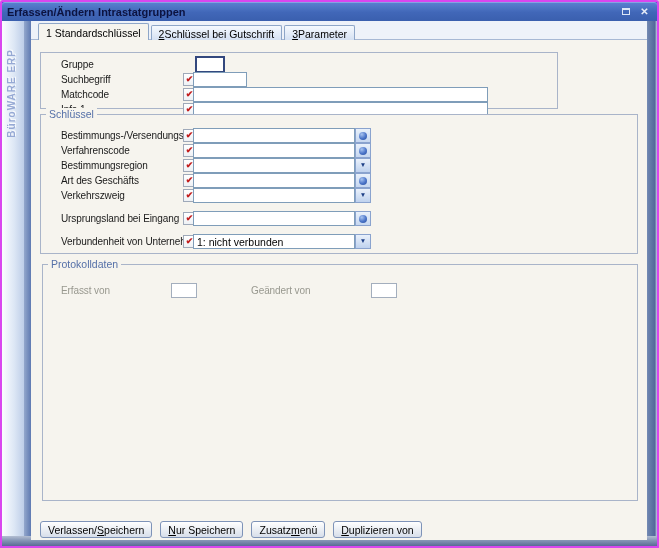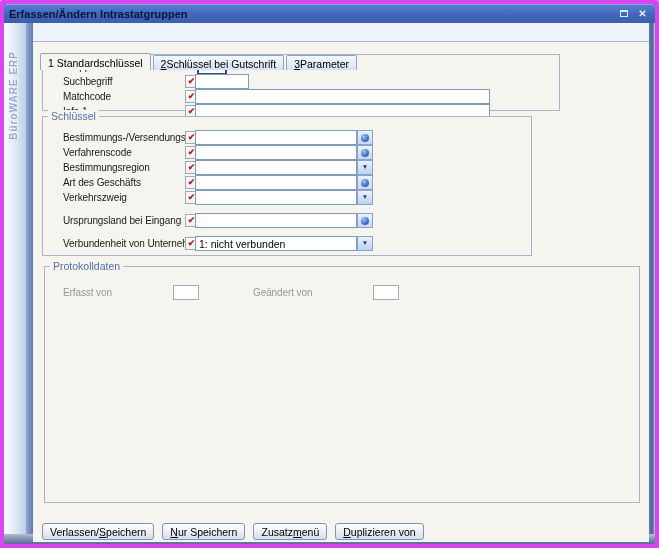--- a/index.html
+++ b/index.html
@@ -1,18 +1,18 @@
 <!DOCTYPE html>
 <html><head>
 <meta charset="utf-8">
 <style>
   * { margin:0; padding:0; box-sizing:border-box; }
   body { background:#d8d8d8; font-family:"Liberation Sans", sans-serif; }
   .window { position:relative; width:659px; height:548px; background:#6d28d9;
-            border:4px solid #d946ef; border-radius:3px 3px 0 0; overflow:hidden; }
+            border:2px solid #d946ef; border-radius:3px 3px 0 0; overflow:hidden; }
 
   
   .titlebar { position:absolute; left:0; top:0; right:0; height:19px;
     background:linear-gradient(#5b82d2,#4167b8 55%,#3a5fae);
     box-shadow:inset 0 1px 0 #84a4e0; border-radius:3px 3px 0 0;
     display:flex; align-items:center; padding:0 5px; }
   .titletext { font-size:11px; font-weight:bold; color:#0c1340; white-space:nowrap; }
   .tb-btns { margin-left:auto; display:flex; gap:4px; align-items:center; }
   .tb-btn { width:15px; height:13px; display:flex; align-items:center; justify-content:center;
             border-radius:2px; cursor:pointer; }
@@ -29,31 +29,31 @@
     background:linear-gradient(90deg,#93a7cc,#5f7ab2); }
   .strip-right { position:absolute; right:0; top:19px; width:14px; bottom:10px;
     background:linear-gradient(90deg,#aab9d6,#6d84af 35%,#53689b 85%,#c9d2e4); }
   .bottombar { position:absolute; left:0; right:0; bottom:0; height:10px;
     background:linear-gradient(#b3bed2,#8595b5 45%,#5a6b95); }
 
   
   .content { position:absolute; left:29px; top:19px; width:616px; height:519px; background:#f6f4ee; }
   .tabstrip { position:absolute; left:0; right:0; top:0; height:18px; background:#eef2f9; }
   .tab-baseline { position:absolute; left:0; right:0; top:18px; height:1px; background:#a7b8d4; }
-  .tabrow { position:absolute; left:7px; top:2px; height:17px; display:flex; align-items:flex-end; z-index:2;margin-top:28px; }
+  .tabrow { position:absolute; left:7px; top:2px; height:17px; display:flex; align-items:flex-end; z-index:2; }
   .tab { height:15px; margin-right:2px; padding:1px 7px 0; font-size:10.5px; white-space:nowrap;
     border:1px solid #8ea6c8; border-bottom:none; border-radius:2px 2px 0 0;
     background:linear-gradient(#f5f9fe,#d5e1f3); display:flex; align-items:center; cursor:pointer; }
   .tab.active { background:#f6f4ee; height:17px; position:relative; z-index:3; }
 
   .groupbox { position:absolute; border:1px solid #a9b4c9; background:#f6f4ee; }
   .grouplabel { position:absolute; top:-7px; left:5px; padding:0 3px; background:#f6f4ee;
     font-size:10.5px; color:#5570a8; white-space:nowrap; }
   .g1 { left:9px;  top:31px;  width:518px; height:57px; }
-  .g2 { left:9px;  top:93px;  width:490px; height:140px; }
+  .g2 { left:9px;  top:93px;  width:598px; height:140px; }
   .g3 { left:11px; top:243px; width:596px; height:237px; }
 
   .row { position:absolute; left:0; right:0; height:15px; }
   .flabel { position:absolute; left:20px; top:2px; font-size:10px; letter-spacing:-0.1px;
     color:#1a1a1a; white-space:nowrap; }
   .flabel.dim { color:#98988f; }
 
   .tin { position:absolute; height:15px; border:1px solid #7f9db9; background:#fff;
     font:10.5px "Liberation Sans",sans-serif; padding:0 3px; }
   .tin.focusfld { height:17px; top:-1px; border:2px solid #33487e; }

